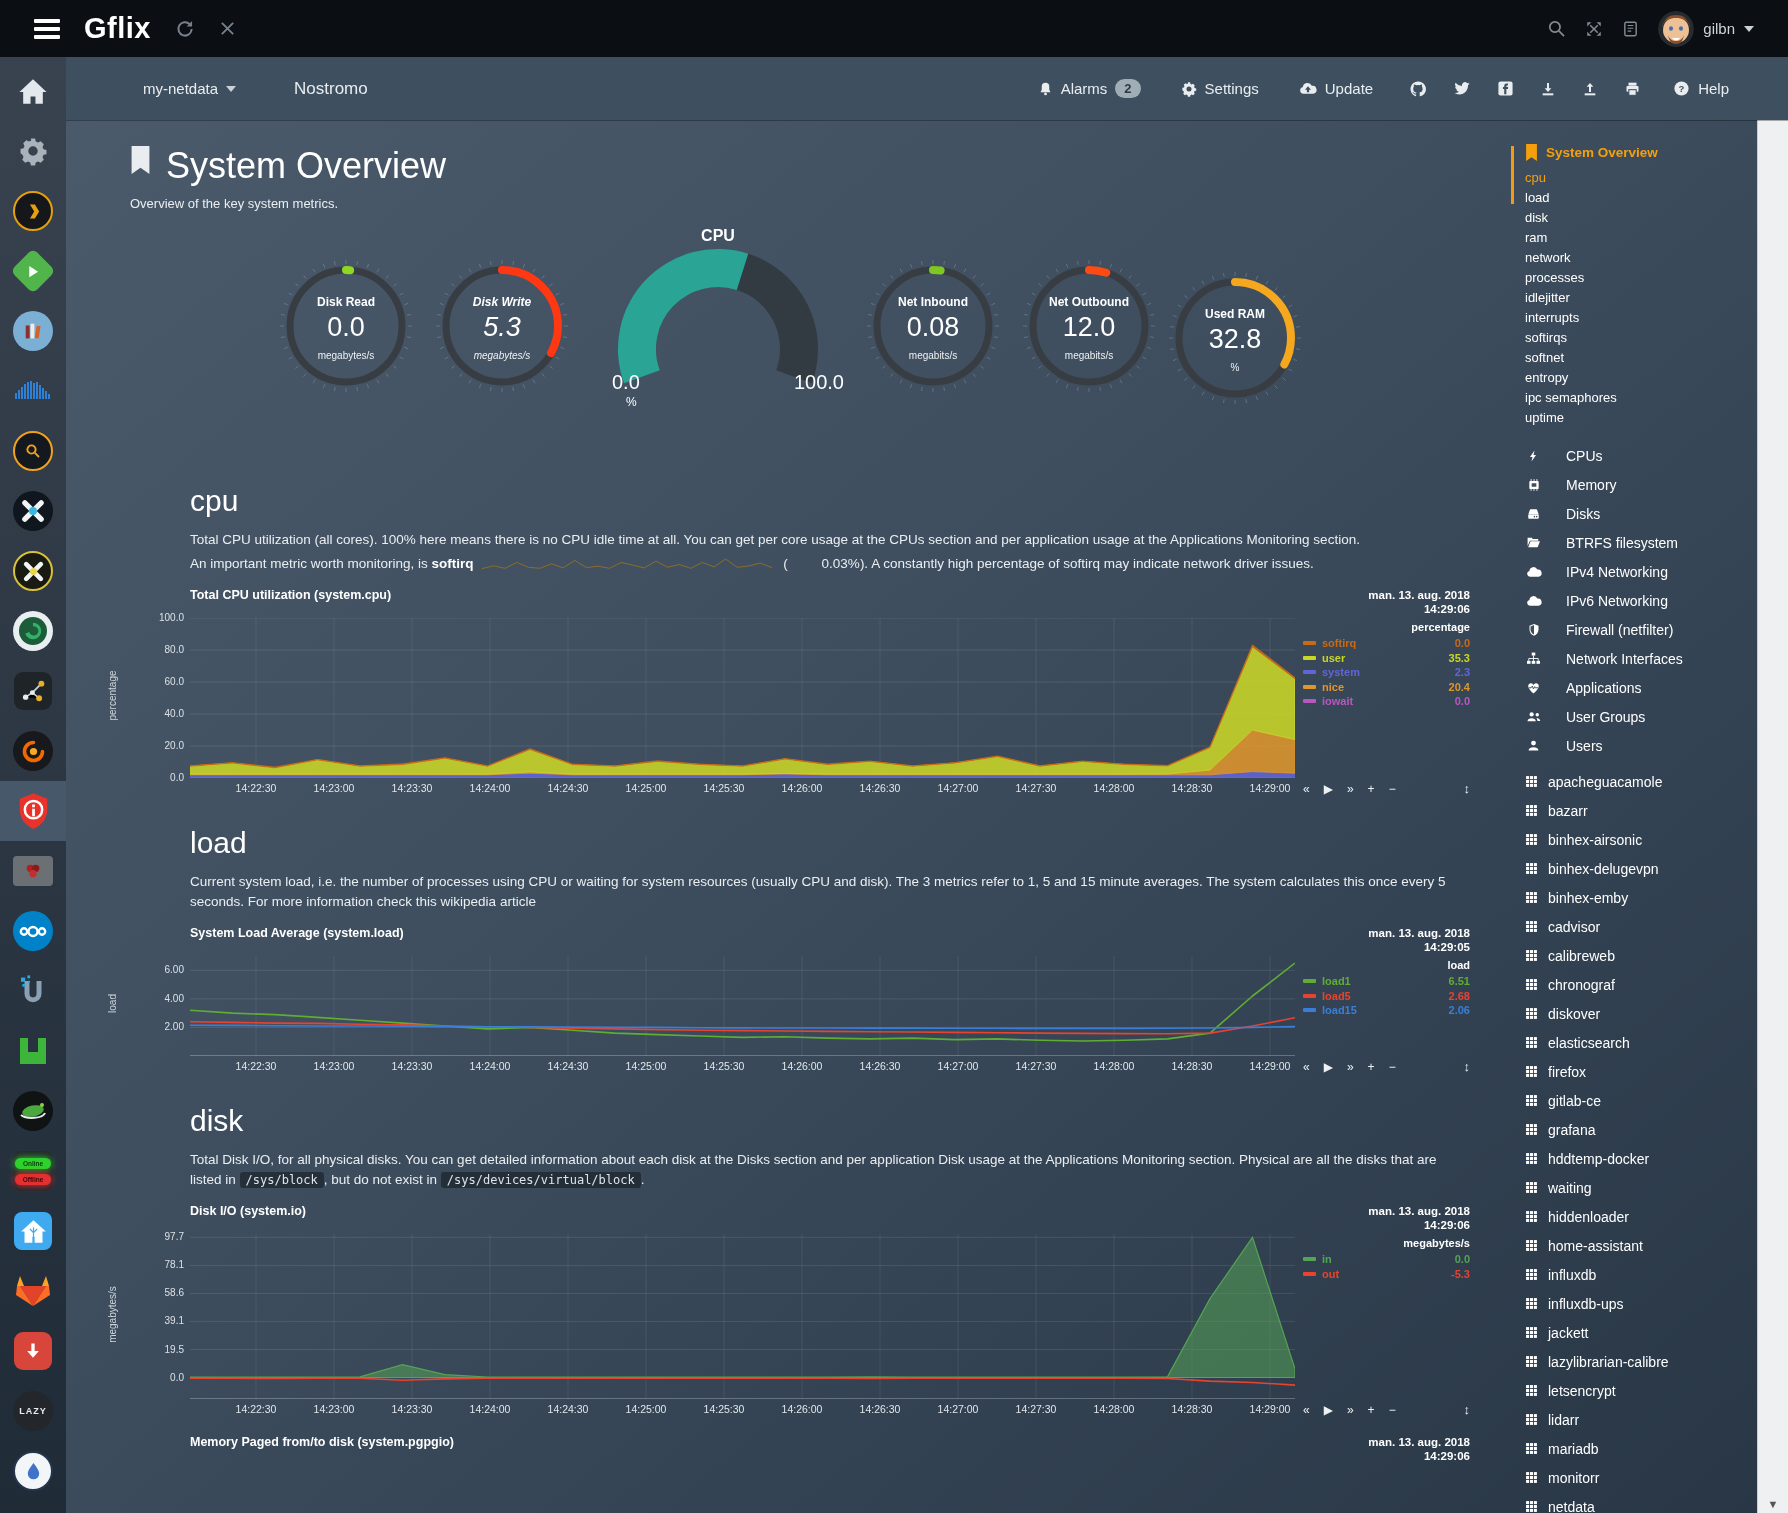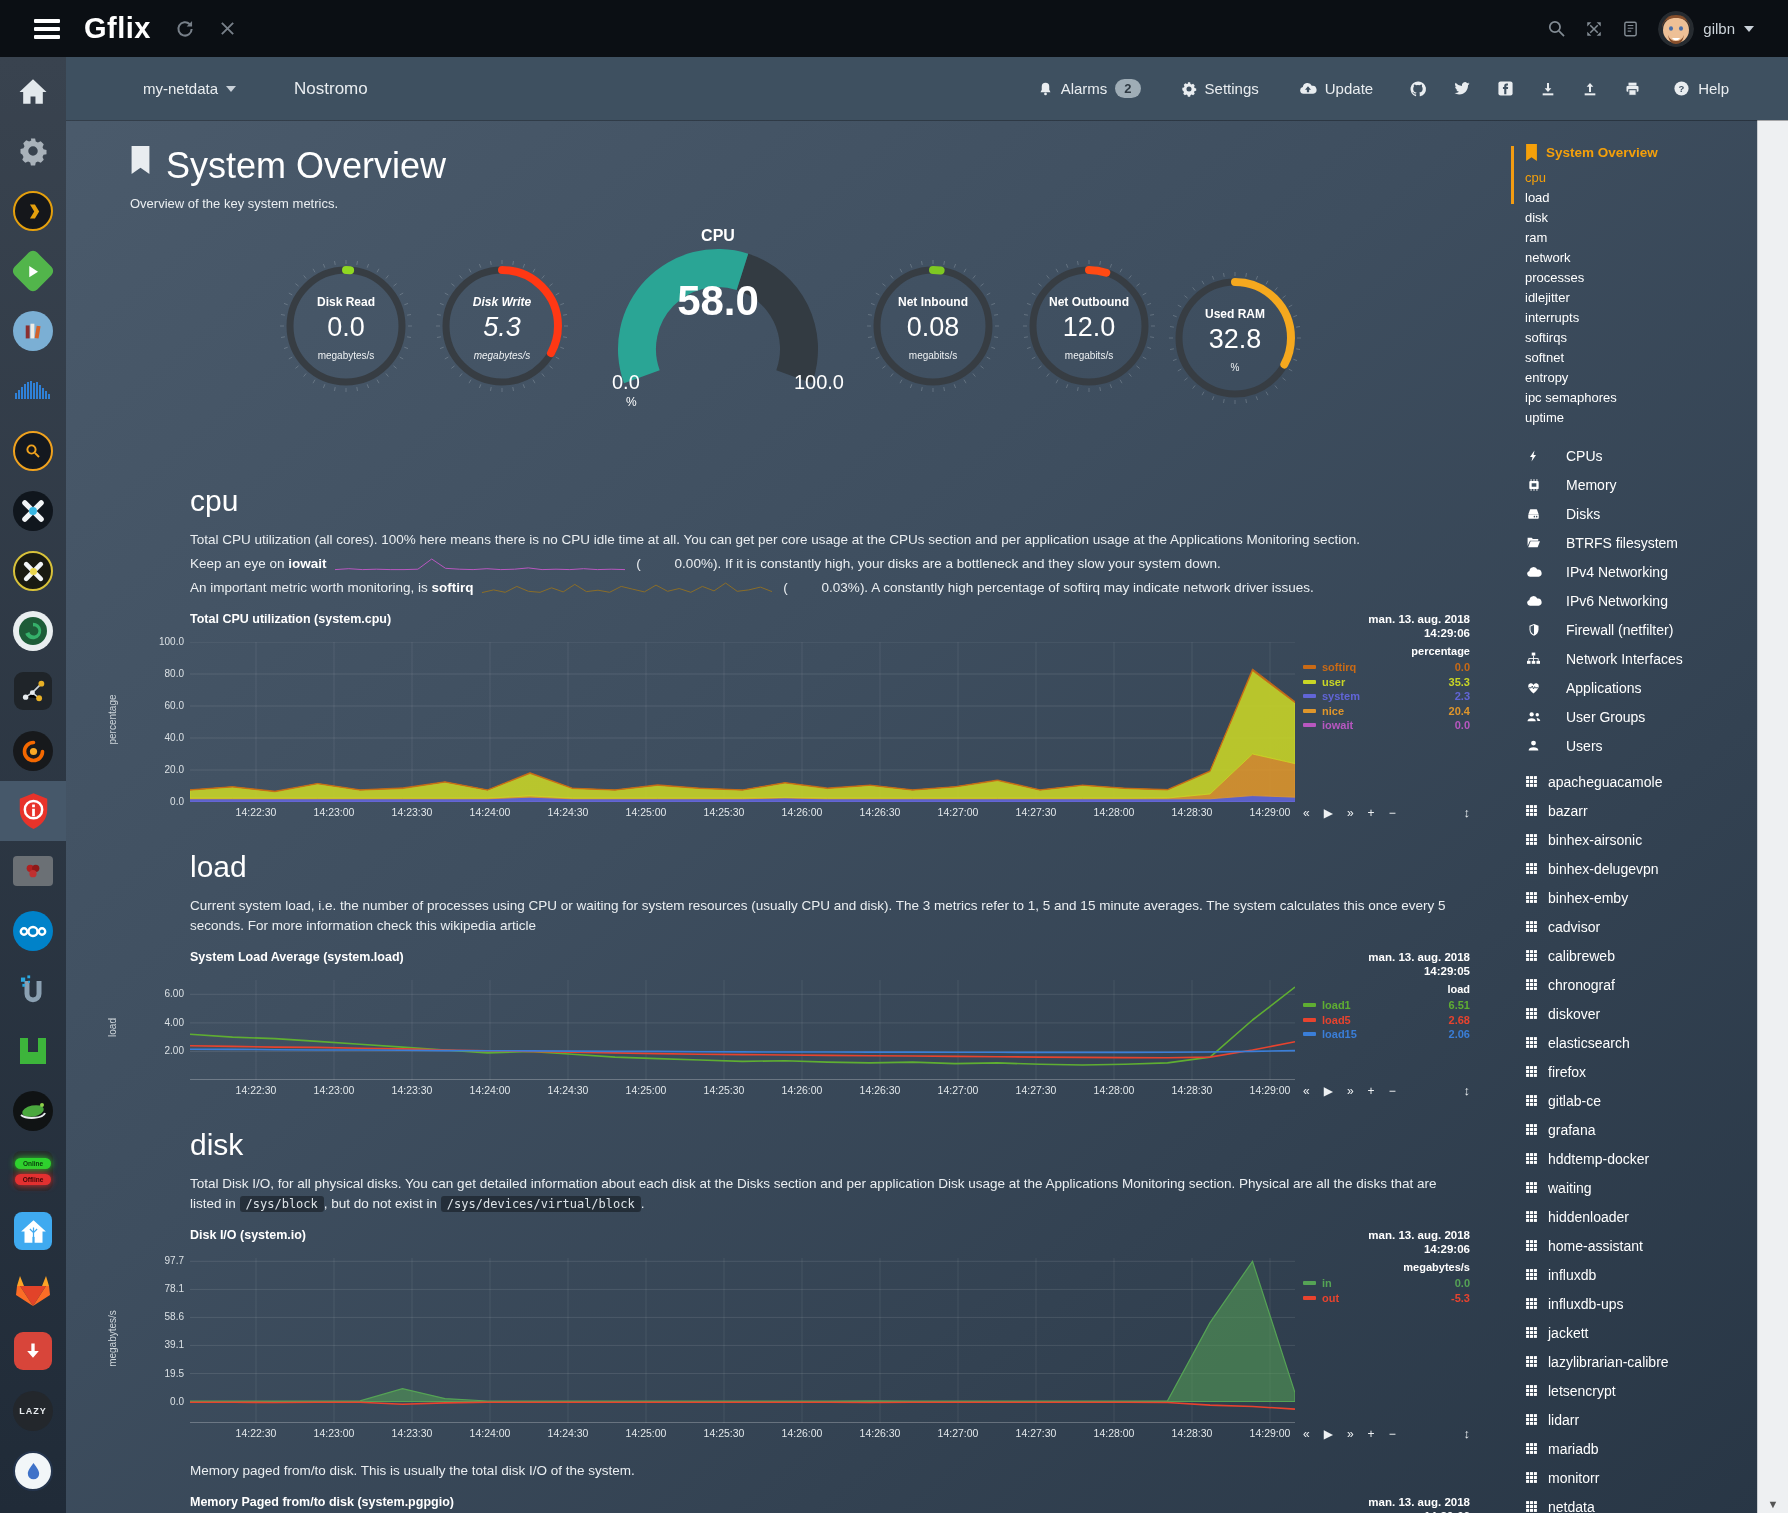--- a/index.html
+++ b/index.html
@@ -1185,21 +1185,20 @@
         <div class="g-label">Disk Write</div>
     <div class="g-value">5.3</div>
     <div class="g-unit">megabytes/s</div>
       </div>
       <div class="gauge gauge-cpu" style="left: 532px; top: 16px;">
         <svg width="240" height="185">
           <path d="M 150.2 24.7 A 100 100 0 0 1 214.0 154.2 L 178.3 141.2 A 62 62 0 0 0 138.7 60.9 Z" fill="#333b42"></path>
           <path d="M 26.0 154.2 A 100 100 0 0 1 150.2 24.7 L 138.7 60.9 A 62 62 0 0 0 61.7 141.2 Z" fill="#2aa595"></path>
         </svg>
    <div class="cg-title">CPU</div>
-   <div class="cg-value">58.0</div>
    <div class="cg-min">0.0</div>
    <div class="cg-max">100.0</div>
    <div class="cg-unit">%</div>
       </div>
       <div class="gauge" style="left: 792px; top: 38px;">
         <svg width="150" height="150">
           <line x1="137.0" y1="75.0" x2="141.0" y2="75.0" stroke="rgba(225,232,238,0.22)" stroke-width="1"></line>
           <line x1="136.1" y1="85.8" x2="140.0" y2="86.5" stroke="rgba(225,232,238,0.22)" stroke-width="1"></line>
           <line x1="133.3" y1="96.2" x2="137.0" y2="97.6" stroke="rgba(225,232,238,0.22)" stroke-width="1"></line>
           <line x1="128.7" y1="106.0" x2="132.2" y2="108.0" stroke="rgba(225,232,238,0.22)" stroke-width="1"></line>
@@ -1330,25 +1329,20 @@
         </svg>
         <div class="g-label">Used RAM</div>
     <div class="g-value">32.8</div>
     <div class="g-unit">%</div>
       </div>
     </div>
 
   <div class="section">
     <h2 class="sec">cpu</h2>
     <p><span>Total CPU utilization (all cores). 100% here means there is no CPU idle time at all. You can get per core usage at the CPUs section and per application usage at the Applications Monitoring section.</span></p>
-    <p class="tight">
-      <span>Keep an eye on </span><b class="kw">iowait</b><span class="spark"><svg width="290" height="15">
-            <polyline points="0.0,12.6 13.8,11.7 27.6,12.6 41.4,12.2 55.2,12.6 69.0,12.6 82.9,12.2 96.7,2.0 110.5,11.3 124.3,12.2 138.1,12.6 151.9,11.7 165.7,12.6 179.5,12.2 193.3,10.9 207.1,12.6 221.0,12.2 234.8,12.6 248.6,11.7 262.4,12.6 276.2,12.2 290.0,12.6" fill="none" stroke="#b857c0" stroke-width="1"></polyline>
-          </svg></span><span> ( </span><span class="pctv">0.00%</span><span>). If it is constantly high, your disks are a bottleneck and they slow your system down.</span>
-    </p>
     <p class="tight">
       <span>An important metric worth monitoring, is </span><b class="kw">softirq</b><span class="spark"><svg width="290" height="15">
             <polyline points="0.0,11.6 11.6,8.9 23.2,11.3 34.8,5.4 46.4,10.3 58.0,11.3 69.6,6.8 81.2,10.9 92.8,3.4 104.4,10.6 116.0,9.2 127.6,11.3 139.2,5.4 150.8,8.2 162.4,10.9 174.0,4.1 185.6,10.3 197.2,7.5 208.8,11.3 220.4,5.4 232.0,9.9 243.6,2.0 255.2,10.3 266.8,8.9 278.4,6.1 290.0,10.6" fill="none" stroke="#8a6d28" stroke-width="1"></polyline>
           </svg></span><span> ( </span><span class="pctv">0.03%</span><span>). A constantly high percentage of softirq may indicate network driver issues.</span>
     </p>
     <div class="chart-block">
         <div class="chart-head">
      <div class="c-title">Total CPU utilization (system.cpu)</div>
      <div class="c-date">man. 13. aug. 2018<br>14:29:06</div>
    </div>
@@ -1601,21 +1595,20 @@
      <div class="ctools">
        <span>«</span>
        <span>▶</span>
        <span>»</span>
        <span>+</span>
        <span>−</span>
        <span class="rs">↕</span>
      </div>
    </div>
       </div>
-    <p style="margin-top:16px">Memory paged from/to disk. This is usually the total disk I/O of the system.</p>
     <div class="chart-block">
         <div class="chart-head">
      <div class="c-title">Memory Paged from/to disk (system.pgpgio)</div>
      <div class="c-date">man. 13. aug. 2018<br>14:29:06</div>
    </div>
 
    </div>
   </div>
 </div>
 

